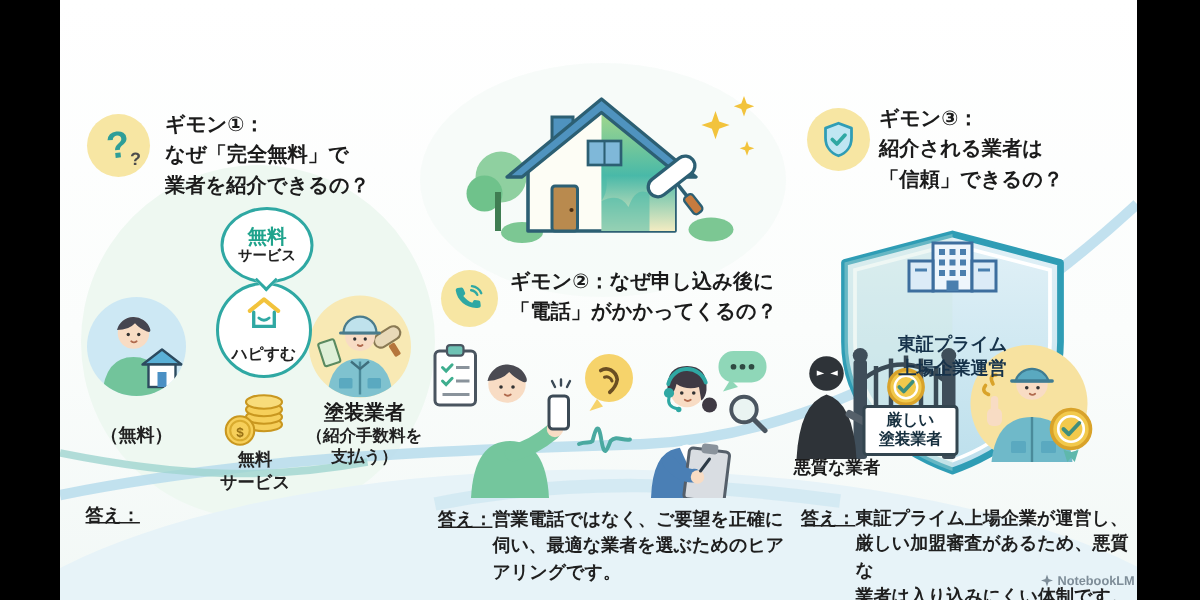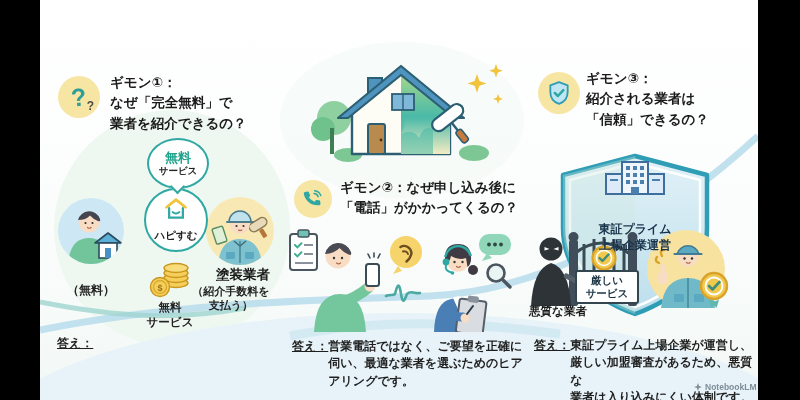--- a/index.html
+++ b/index.html
@@ -106,21 +106,21 @@
         <circle cx="37.5" cy="29" r="1.1" fill="#333"></circle>
       <path d="M32.5 33 q1.6 1.3 3.2 0" stroke="#b06a4e" stroke-width="1.2" fill="none" stroke-linecap="round"></path>
       <path d="M12 68 q2-26 22-26 q20 0 22 26 Z" fill="#7fc2cf"></path>
       <path d="M34 44 v22" stroke="#4a8a9a" stroke-width="1.6"></path>
       <rect x="20" y="55" width="9" height="7" rx="1" fill="#5aa9c0"></rect>
       <rect x="39" y="55" width="9" height="7" rx="1" fill="#5aa9c0"></rect>
       <path d="M28 44 l6 5 6-5" stroke="#3f6f7d" stroke-width="1.6" fill="none"></path>
     </svg>
   </div>
   <div class="abs label" style="left:198px;top:266px;width:90px;">塗装業者</div>
-  <div class="abs sub" style="left:182px;top:284px;width:98px;">（紹介手数料を
+  <div class="abs sub" style="left:194px;top:284px;width:98px;">（紹介手数料を
 支払う）</div>
 
   <svg class="abs" style="left:147px;top:257px;z-index:2;" width="46" height="44" viewBox="0 0 46 44">
     <g stroke="#c9971f" stroke-width="1.4">
       <ellipse cx="29" cy="26" rx="12" ry="4.5" fill="#f6cf5a"></ellipse>
       <ellipse cx="29" cy="21" rx="12" ry="4.5" fill="#f6cf5a"></ellipse>
       <ellipse cx="29" cy="16" rx="12" ry="4.5" fill="#f6cf5a"></ellipse>
       <ellipse cx="29" cy="11" rx="12" ry="4.5" fill="#f8dc7a"></ellipse>
       <circle cx="13" cy="30" r="9.5" fill="#f6cf5a"></circle>
       <circle cx="13" cy="30" r="6.5" fill="none" stroke="#d9ab2e"></circle>
@@ -352,21 +352,21 @@
         <path d="M178 164 l6 6 7-2 -2.5 8 Z" fill="#5fb8ac"></path>
         <path d="M194 164 l-6 6 -7-2 2.5 8 Z" fill="#5fb8ac"></path>
         <circle cx="186" cy="154" r="13" fill="#f2c94c" stroke="#d9a32a" stroke-width="2.4"></circle>
         <circle cx="186" cy="154" r="8.5" fill="none" stroke="#fff" stroke-width="1.8"></circle>
         <path d="M181 154 l3.5 3.5 7-7.5" stroke="#3f8e7d" stroke-width="2.6" fill="none" stroke-linecap="round" stroke-linejoin="round"></path>
       </g>
     </svg>
     <div class="company-label" style="position:absolute;left:47px;top:66px;width:120px;margin-top:24px;">東証プライム
 上場企業運営</div>
     <div class="gate-label" style="position:absolute;left:47px;top:138px;width:54px;">厳しい
-サービス</div>
+塗装業者</div>
     <div class="label" style="position:absolute;left:-4px;top:172px;width:68px;font-size:11.5px;">悪質な業者</div>
   </div>
 
   <div class="abs answer" style="left:534px;top:337px;width:226px;">
     <span class="prefix">答え：</span>
     <span class="body">東証プライム上場企業が運営し、
 厳しい加盟審査があるため、悪質な
 業者は入り込みにくい体制です。</span>
   </div>
 

